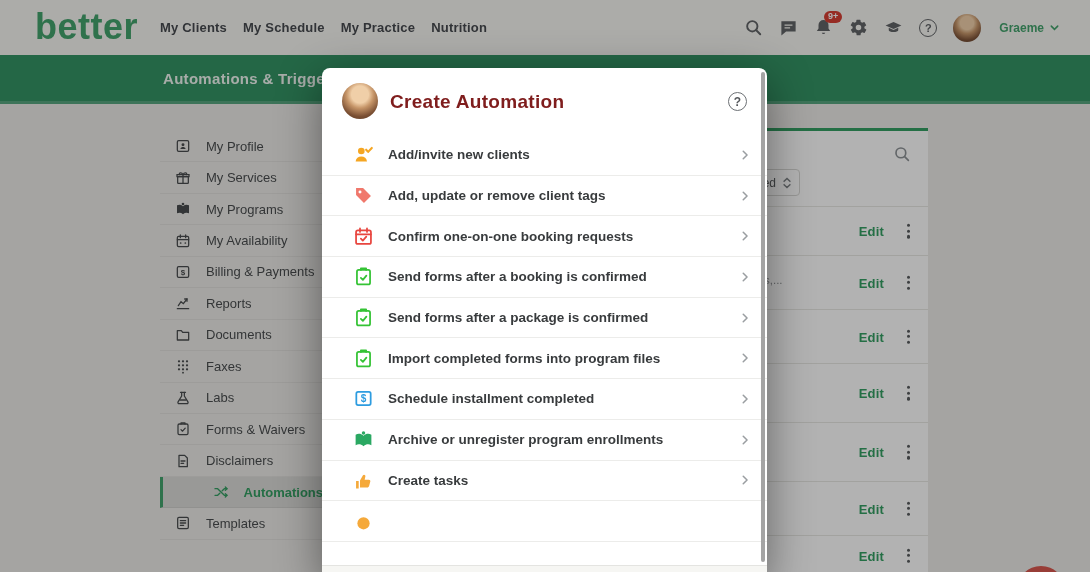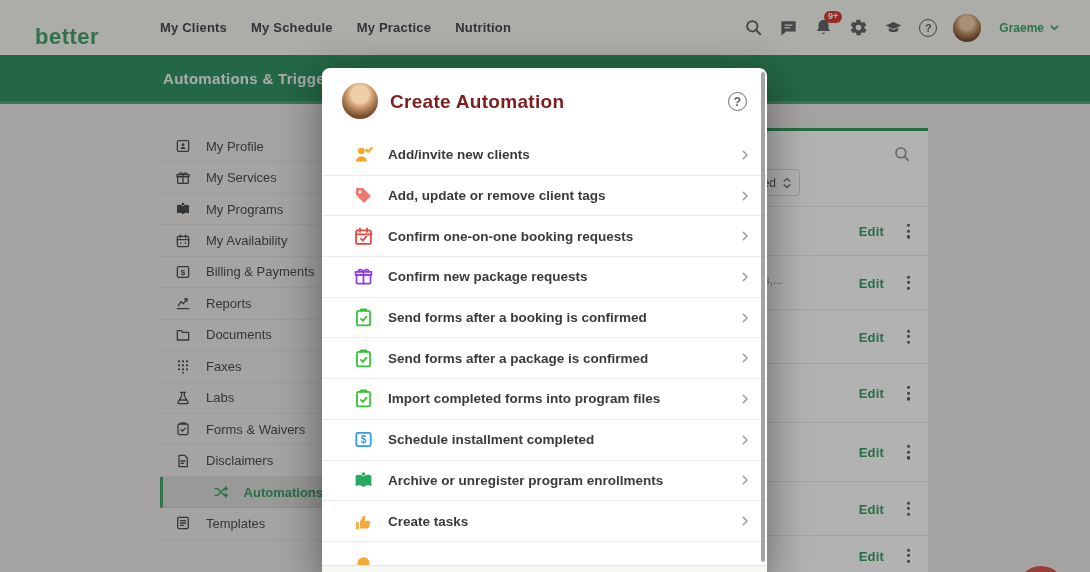--- a/index.html
+++ b/index.html
@@ -1,22 +1,22 @@
 <!DOCTYPE html>
 <html><head>
 <meta charset="utf-8">
 <style>
   * { margin:0; padding:0; box-sizing:border-box; }
   body { font-family:"Liberation Sans", sans-serif; background:#888; }
   .page { position:relative; width:1090px; height:572px; overflow:hidden; background:#ecebe8; }
 
   
   .topbar { position:absolute; left:0; top:0; width:100%; height:55px; background:#f7f6f2; z-index:1; }
-  .logo { position:absolute; left:35px; top:6px; font-size:22px; font-weight:700; letter-spacing:.5px; color:#3fa169;margin-top:18px; }
-  .nav { position:absolute; left:160px; top:0; height:55px; display:flex; align-items:center; gap:24px; }
+  .logo { position:absolute; left:35px; top:6px; font-size:36px; font-weight:700; letter-spacing:.5px; color:#3fa169; }
+  .nav { position:absolute; left:160px; top:0; height:55px; display:flex; align-items:center; gap:16px; }
   .nav-item { font-size:13px; font-weight:700; color:#41454a; letter-spacing:.2px; cursor:pointer; }
   .tb-icons { position:absolute; right:30px; top:0; height:55px; display:flex; align-items:center; gap:15px; }
   .tb-icon { position:relative; width:20px; height:20px; color:#5d6063; display:flex; align-items:center; justify-content:center; }
   .tb-icon svg { width:19px; height:19px; }
   .badge { position:absolute; top:-7px; right:-9px; background:#d63a2f; color:#fff; font-size:9px; font-weight:700; border-radius:9px; padding:1.5px 4px; line-height:1; }
   .help-circle { width:18px; height:18px; border:1.7px solid #5d6063; border-radius:50%; display:flex; align-items:center; justify-content:center; font-size:11px; font-weight:700; color:#5d6063; }
   .avatar { width:28px; height:28px; border-radius:50%; background:radial-gradient(circle at 50% 32%, #f0cfa8 0 28%, #c59467 45%, #7a4f33 72%, #55351f 100%); }
   .user { display:flex; align-items:center; gap:5px; margin-left:3px; cursor:pointer; }
   .user-name { font-size:12px; font-weight:700; color:#3fa169; }
 
@@ -362,35 +362,20 @@
             </svg>
         </span>
         <span class="m-label">Confirm one-on-one booking requests</span>
         <span class="m-chev">
             <svg viewBox="0 0 24 24" fill="none" stroke="currentColor" stroke-width="2.6" stroke-linecap="round" stroke-linejoin="round">
               <path d="M9 5.5l6.5 6.5L9 18.5"></path>
             </svg>
           </span>
       </div>
 
-      <div class="m-row">
-        <span class="m-ico" style="color: rgb(143, 63, 224);">
-          <svg viewBox="0 0 24 24" fill="none" stroke="currentColor" stroke-width="2" stroke-linecap="round">
-              <rect x="4" y="10" width="16" height="10" rx="1"></rect>
-              <path d="M3 6.8h18v3.2H3zM12 6.8V20"></path>
-              <path d="M12 6.8c-1.8-4.2-7.2-3-5.3 0M12 6.8c1.8-4.2 7.2-3 5.3 0"></path>
-            </svg>
-        </span>
-        <span class="m-label">Confirm new package requests</span>
-        <span class="m-chev">
-            <svg viewBox="0 0 24 24" fill="none" stroke="currentColor" stroke-width="2.6" stroke-linecap="round" stroke-linejoin="round">
-              <path d="M9 5.5l6.5 6.5L9 18.5"></path>
-            </svg>
-          </span>
-      </div>
 
       <div class="m-row">
         <span class="m-ico" style="color: rgb(53, 195, 53);">
           <svg viewBox="0 0 24 24" fill="none" stroke="currentColor" stroke-width="2" stroke-linecap="round" stroke-linejoin="round">
               <rect x="4.5" y="4.5" width="15" height="16.5" rx="2"></rect>
               <path d="M9 4.5V2.8h6v1.7"></path>
               <path d="M9 13.5l2.3 2.3 4-4.8"></path>
             </svg>
         </span>
         <span class="m-label">Send forms after a booking is confirmed</span>

